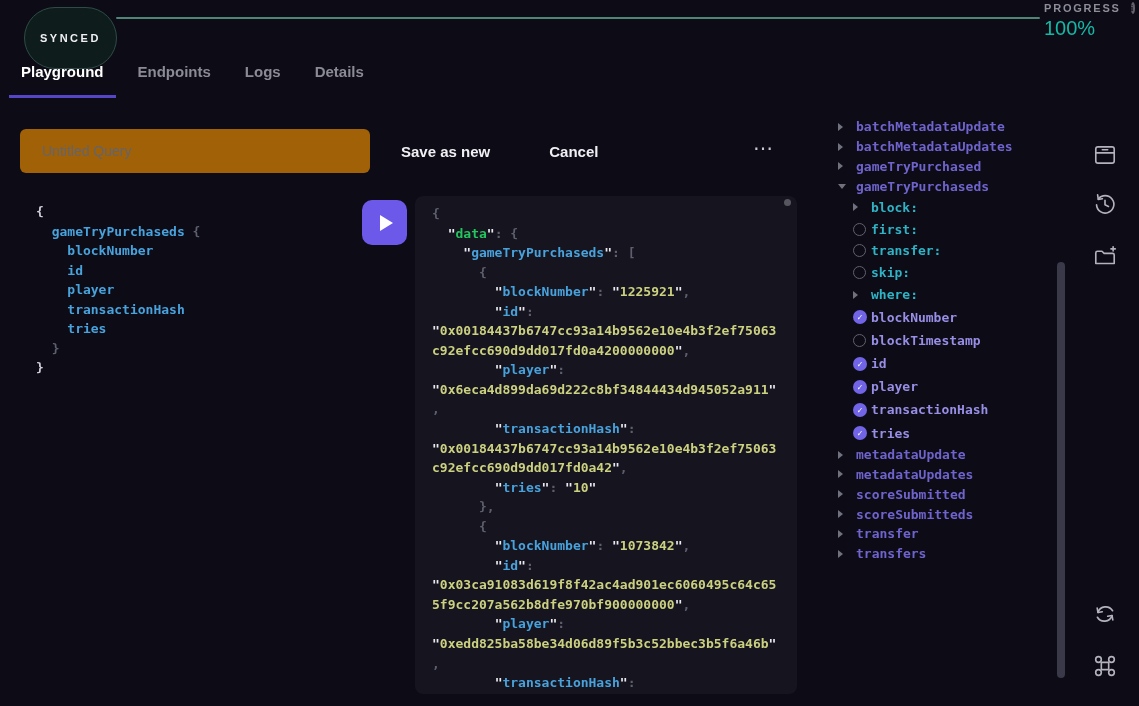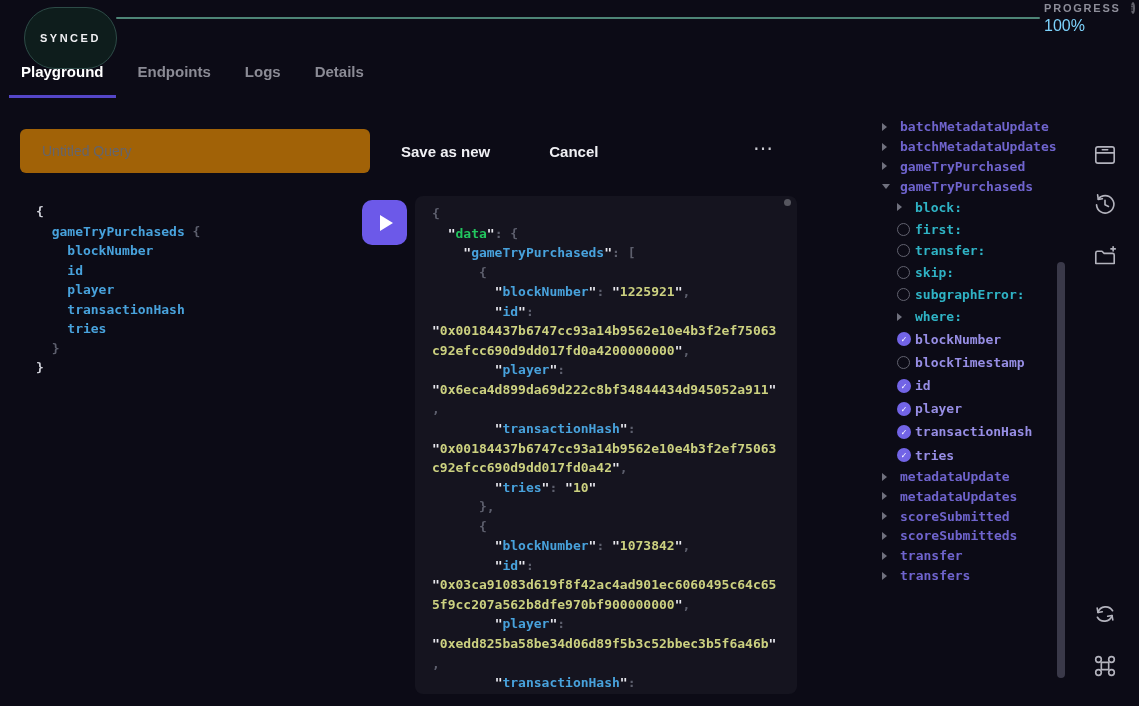--- a/index.html
+++ b/index.html
@@ -7,21 +7,21 @@
   body{background:#0c0b16;font-family:"Liberation Sans",sans-serif;position:relative}
 
   
   .synced-badge{position:absolute;left:24px;top:7px;padding:24px 15px;border:1px solid #2d4b47;
     border-radius:99px;background:#0e1d1c;color:#f0f0f3;font-size:11px;font-weight:bold;letter-spacing:2.5px}
   .progress-line{position:absolute;left:116px;top:17px;width:924px;height:2px;background:#4e8577;border-radius:2px}
   .progress-wrap{position:absolute;right:9px;top:2px;text-align:left;width:86px}
   .progress-label{color:#8d8d99;font-size:11px;font-weight:bold;letter-spacing:1.8px;display:flex;align-items:center;gap:10px}
   .info-icon{display:inline-flex;width:12px;height:12px;border-radius:50%;background:#62626c;color:#15141e;
     font-size:9px;font-weight:bold;align-items:center;justify-content:center;font-family:"Liberation Serif",serif}
-  .progress-value{color:#7dd3fc;font-size:16px;margin-top:3px}
+  .progress-value{color:#14b8a6;font-size:20px;margin-top:3px}
 
   
   .tab-bar{position:absolute;left:9px;top:63px;display:flex;gap:10px}
   .tab{padding:0 12px 15px;font-size:15px;font-weight:bold;color:#8b8b95;cursor:pointer}
   .tab.active{color:#fff;border-bottom:3px solid #5546c8}
 
   
   .query-name-input{position:absolute;left:20px;top:129px;width:350px;height:44px;background:#a16207;
     border:none;border-radius:6px;padding:0 22px;color:#d8d8de;font-size:14px;outline:none}
   .query-name-input::placeholder{color:#63646e}
@@ -46,21 +46,21 @@
 
   .tok-p{color:#5d5f6d}
   .tok-q{color:#e9e9ef}
   .tok-kb{color:#48a2dc}
   .tok-kg{color:#22c55e}
   .tok-s{color:#ccd180}
   .tok-f{color:#48a2dc}
   .tok-b{color:#d0d1d9}
 
   
-  .schema-explorer{position:absolute;left:882px;top:117px;width:216px}
+  .schema-explorer{position:absolute;left:838px;top:117px;width:216px}
   .exp-row{display:flex;align-items:center;height:19.8px;font-family:"DejaVu Sans Mono",monospace;
     font-size:13px;font-weight:bold;cursor:pointer}
   .exp-row.ind{padding-left:15px;height:21.9px}
   .exp-row.ind.fld{height:23.2px}
   .exp-icon{width:14px;margin-right:4px;display:flex;align-items:center;justify-content:flex-start;flex:none}
   .exp-icon.caret-right::after{content:"";width:0;height:0;border-left:5px solid #70717e;
     border-top:4px solid transparent;border-bottom:4px solid transparent}
   .exp-icon.caret-down::after{content:"";width:0;height:0;border-top:5px solid #70717e;
     border-left:4px solid transparent;border-right:4px solid transparent}
   .exp-icon.circle::after{content:"";width:11px;height:11px;border:1.5px solid #62626f;border-radius:50%}
@@ -179,24 +179,20 @@
     </div>
     <div class="exp-row ind">
       <span class="exp-icon circle"></span>
       <span class="exp-label exp-cyan">transfer:</span>
     </div>
     <div class="exp-row ind">
       <span class="exp-icon circle"></span>
       <span class="exp-label exp-cyan">skip:</span>
     </div>
     <div class="exp-row ind">
-      <span class="exp-icon circle"></span>
-      <span class="exp-label exp-cyan">subgraphError:</span>
-    </div>
-    <div class="exp-row ind">
       <span class="exp-icon caret-right"></span>
       <span class="exp-label exp-cyan">where:</span>
     </div>
     <div class="exp-row ind fld">
       <span class="exp-icon check"></span>
       <span class="exp-label exp-field">blockNumber</span>
     </div>
     <div class="exp-row ind fld">
       <span class="exp-icon circle"></span>
       <span class="exp-label exp-field">blockTimestamp</span>

